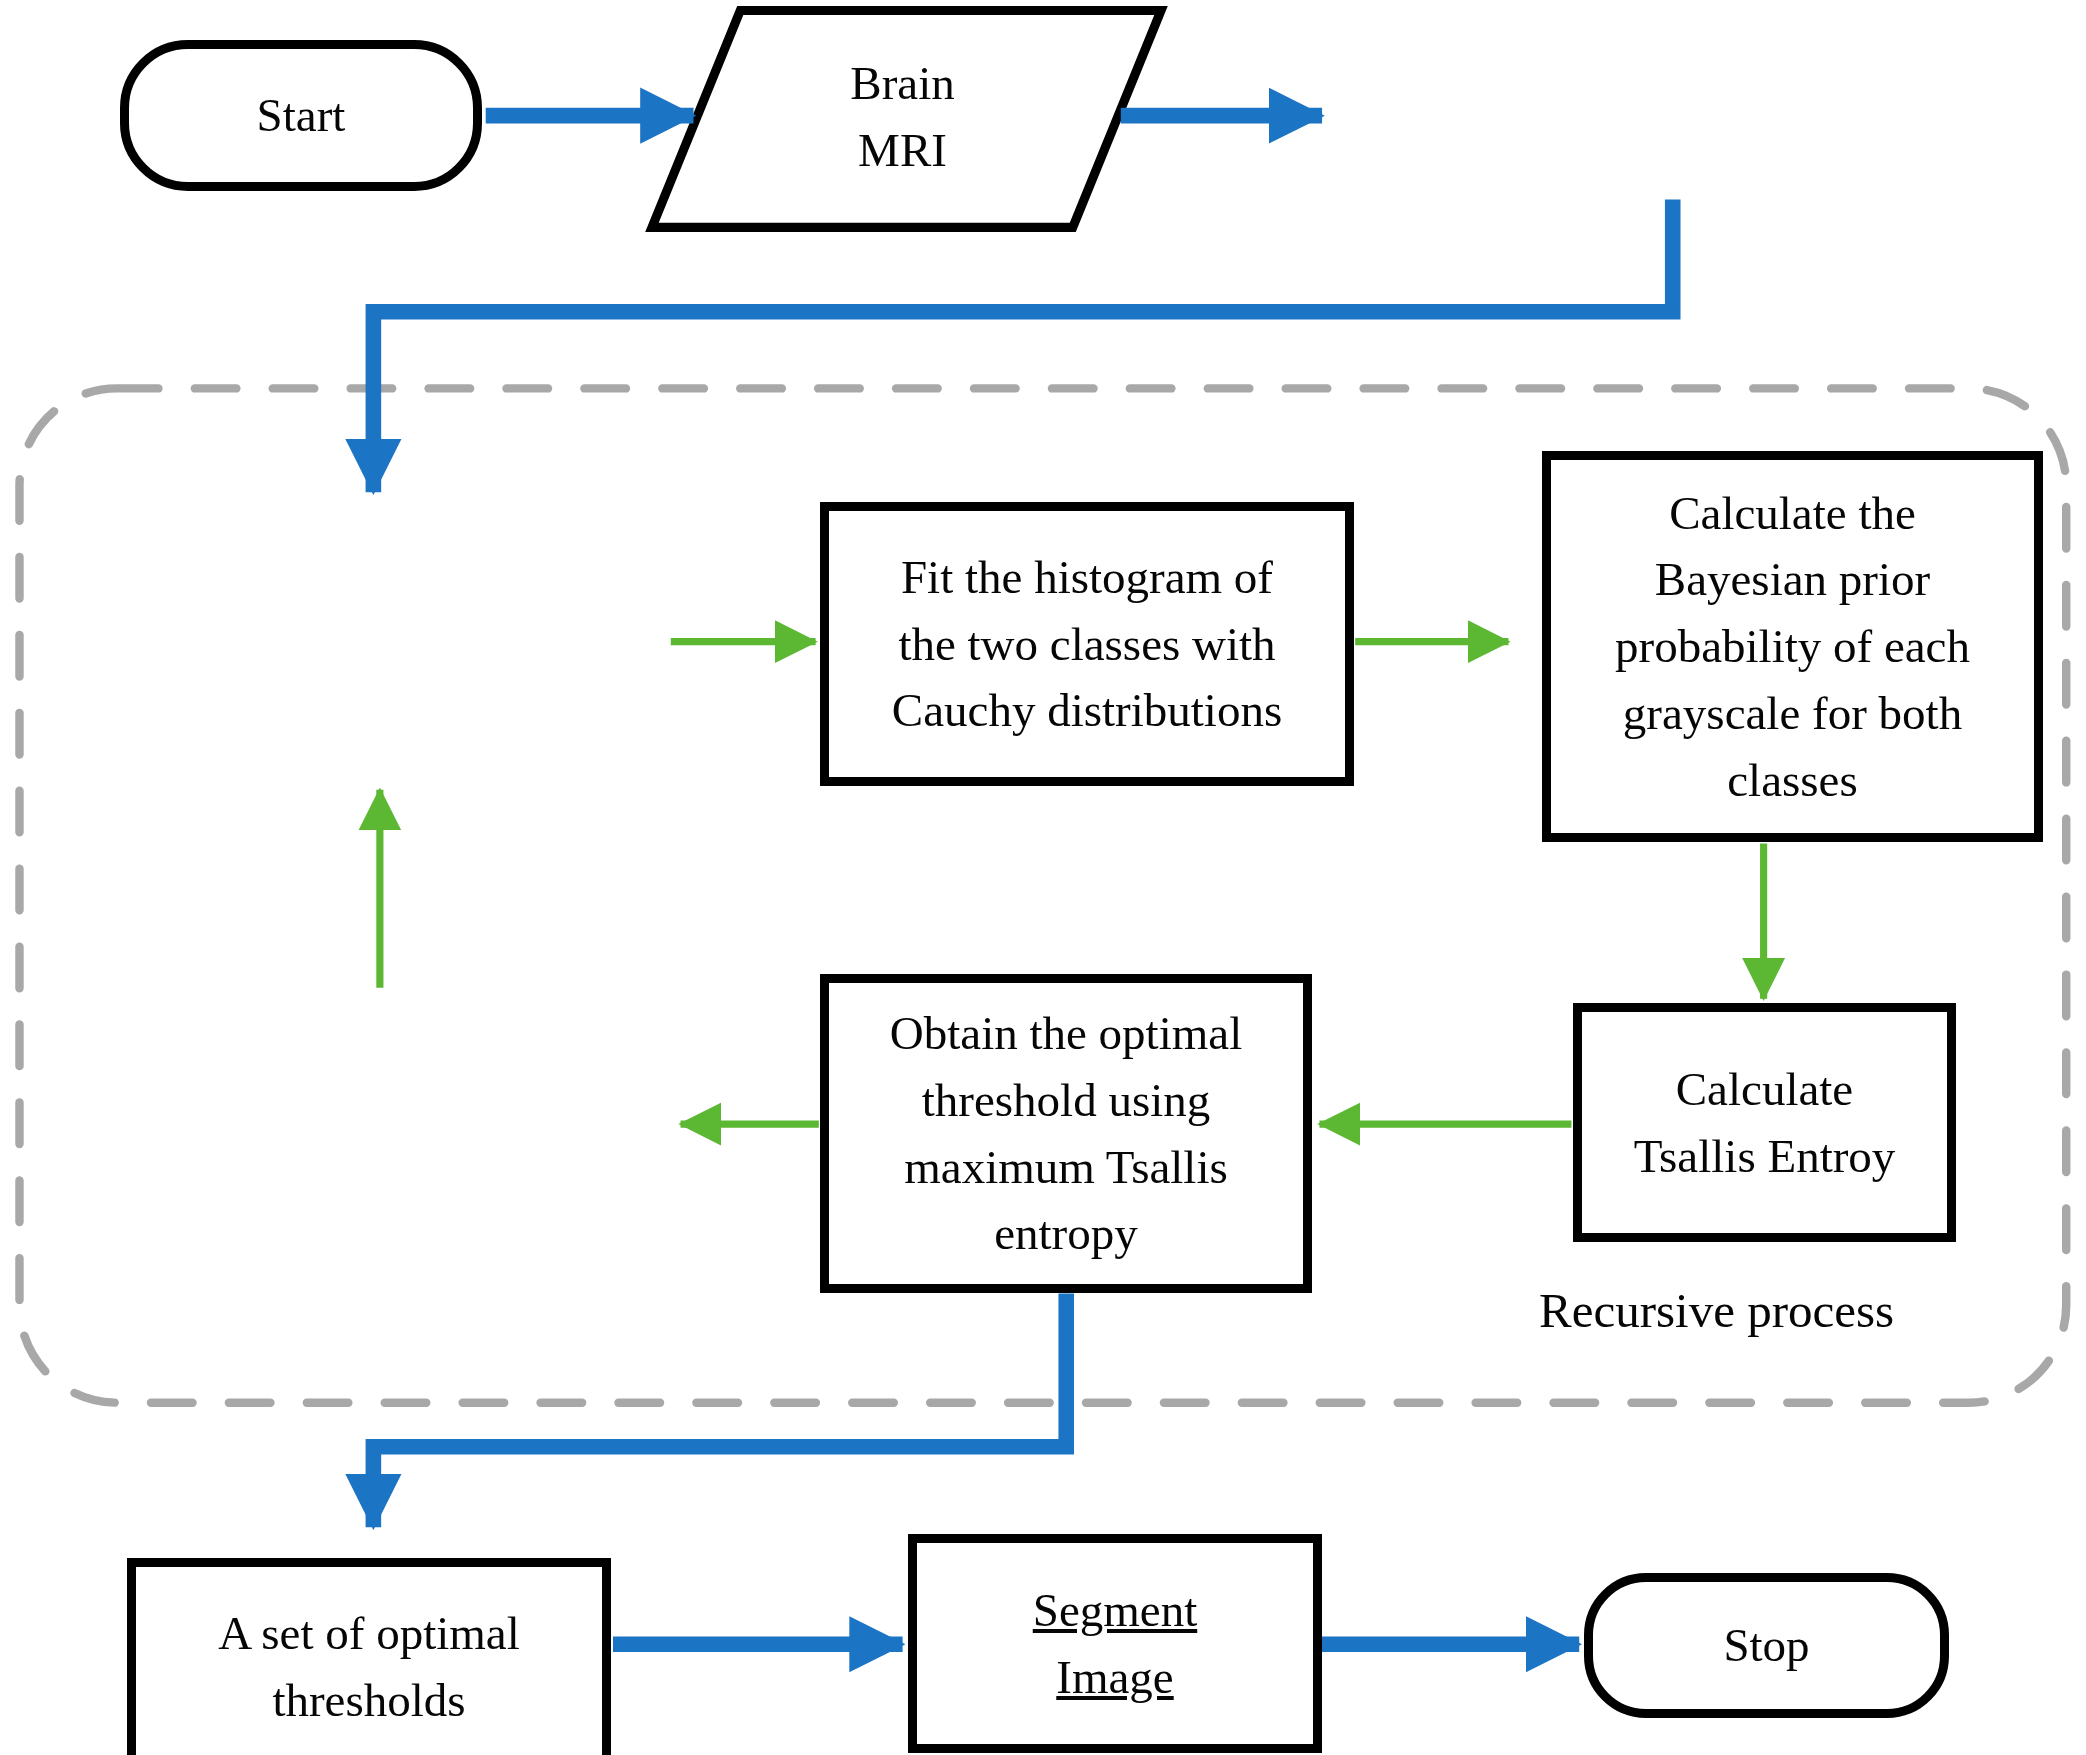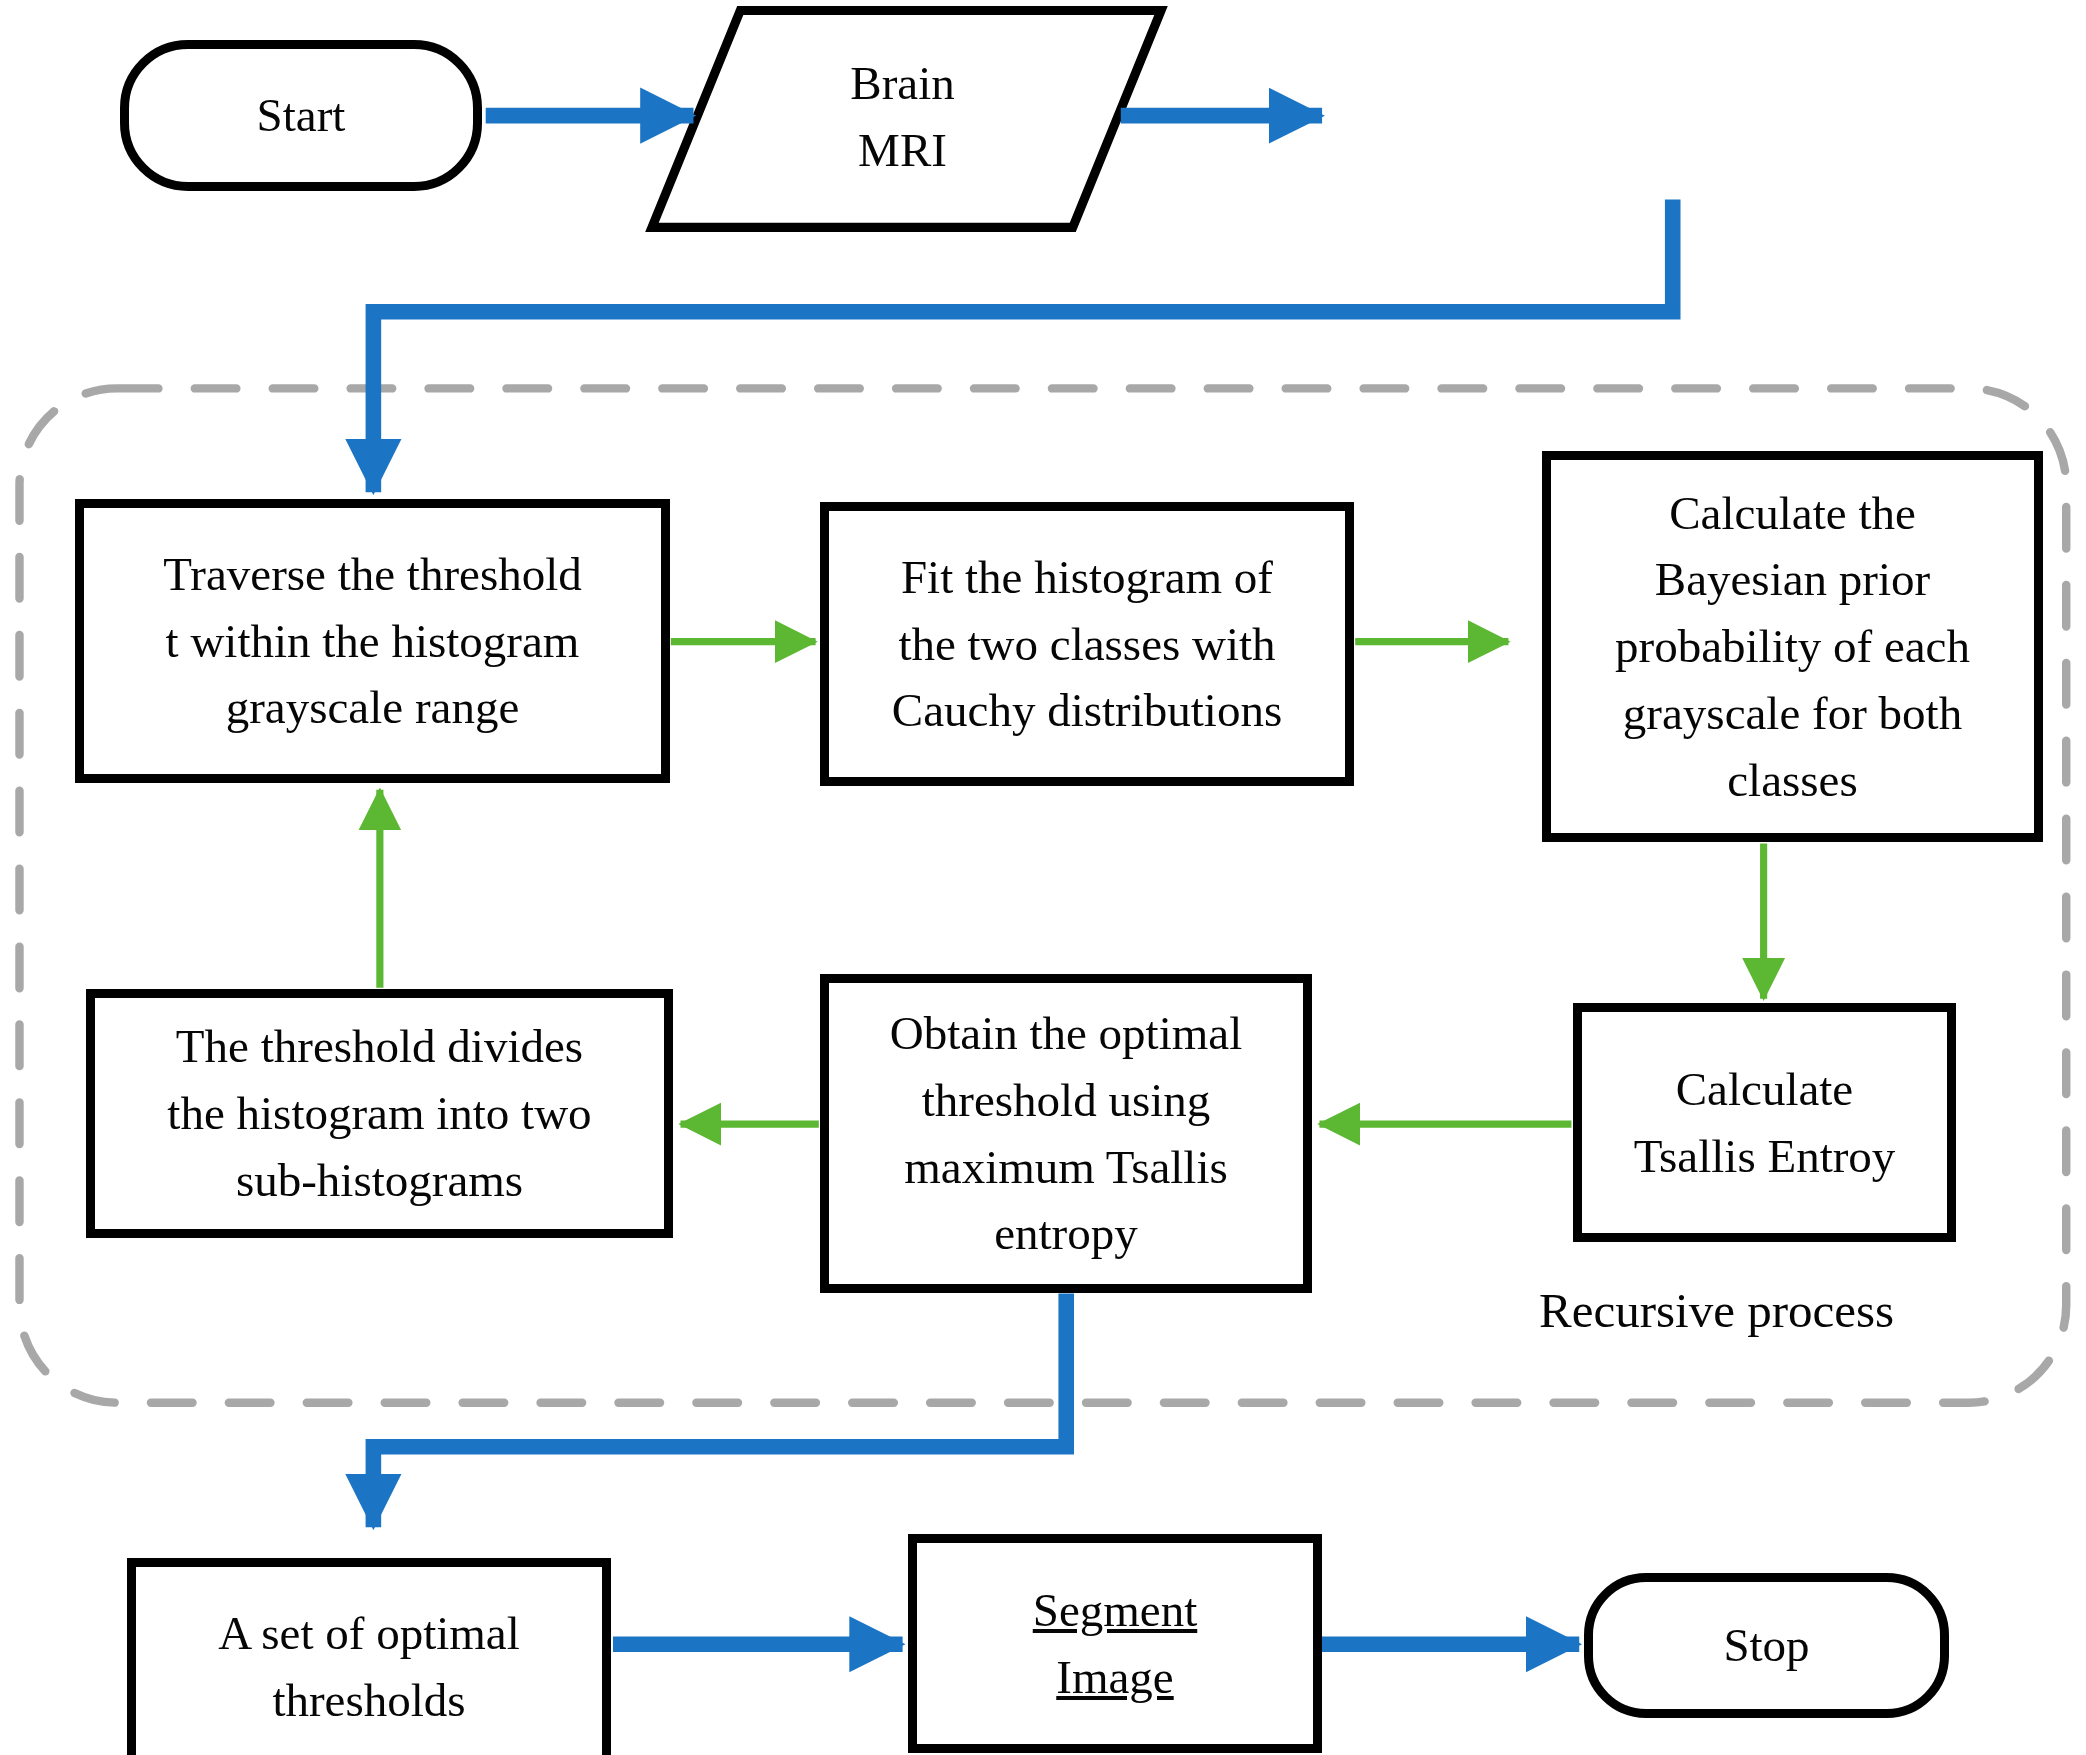--- a/index.html
+++ b/index.html
@@ -67,45 +67,39 @@
     <line x1="1261" y1="1731" x2="1048" y2="1731" stroke-width="11" marker-end="url(#head-green)" stroke="#5cb733"></line>
     <line x1="585" y1="1521" x2="585" y2="1216" stroke-width="11" marker-end="url(#head-green)" stroke="#5cb733"></line>
   </svg>
 
   <div class="node stadium" style="left:120px;top:40px;width:362px;height:151px;">Start</div>
 
   <div class="node ghost" style="left:688px;top:19.5px;width:429px;height:195px;">Brain
 MRI</div>
 
 
-  <div class="node rect" style="left:75px;top:499px;width:595px;height:284px;">Traverse the threshold
-t within the histogram
-grayscale range</div>
 
   <div class="node rect" style="left:820px;top:502px;width:534px;height:284px;">Fit the histogram of
 the two classes with
 Cauchy distributions</div>
 
   <div class="node rect" style="left:1513px;top:451px;width:501px;height:391px;margin-left:29px;">Calculate the
 Bayesian prior
 probability of each
 grayscale for both
 classes</div>
 
   <div class="node rect" style="left:1573px;top:1003px;width:383px;height:239px;">Calculate
 Tsallis Entroy</div>
 
   <div class="node rect" style="left:820px;top:974px;width:492px;height:319px;">Obtain the optimal
 threshold using
 maximum Tsallis
 entropy</div>
 
-  <div class="node rect" style="left:86px;top:989px;width:587px;height:249px;">The threshold divides
-the histogram into two
-sub-histograms</div>
 
   <div class="node rect" style="left:127px;top:1534px;width:484px;height:218px;margin-top:24px;">A set of optimal
 thresholds</div>
 
   <div class="node rect" style="left:908px;top:1534px;width:414px;height:219px;text-decoration:underline;">Segment
 Image</div>
 
   <div class="node stadium" style="left:1584px;top:1573px;width:365px;height:145px;border-radius:62px;">Stop</div>
 
   <div class="region-label" style="left:1539px;top:1282px;">Recursive process</div>

